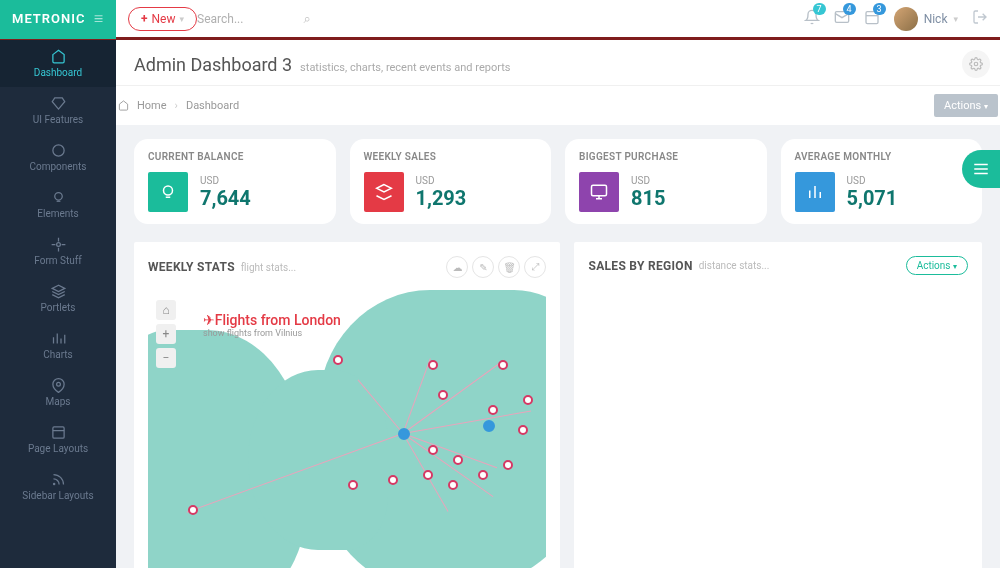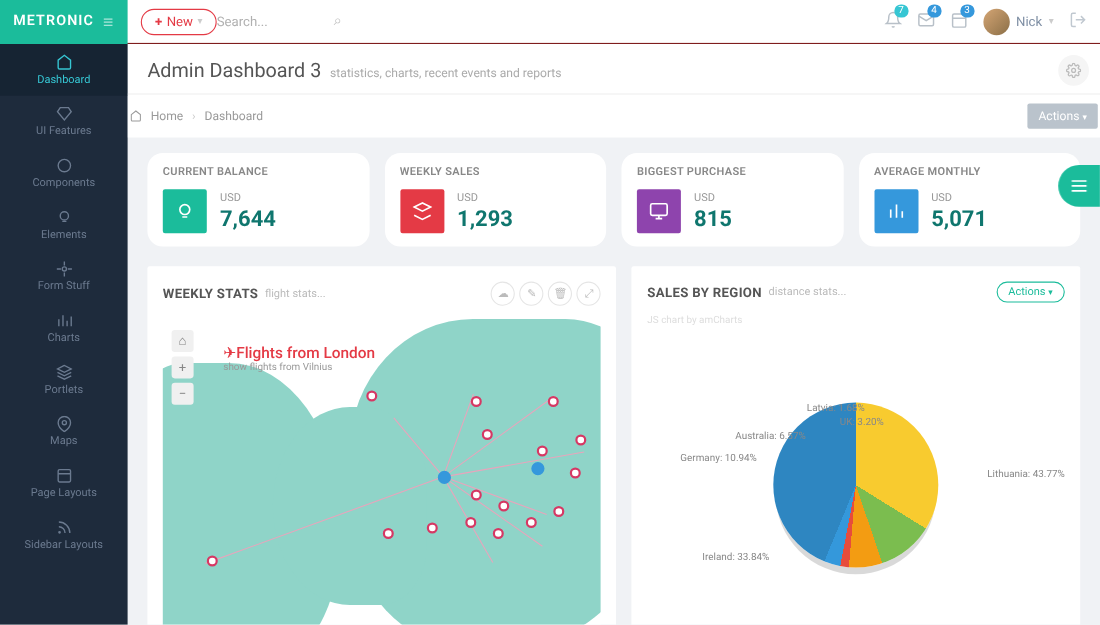--- a/index.html
+++ b/index.html
@@ -1,17 +1,17 @@
 <!DOCTYPE html>
 <html><head>
 <meta charset="utf-8">
 <style>
 *{margin:0;padding:0;box-sizing:border-box;font-family:-apple-system,BlinkMacSystemFont,"Segoe UI",Roboto,sans-serif}
 body{background:#f0f2f5;color:#333;font-size:13px;width:1000px;height:568px;overflow:hidden}
-.topbar{height:40px;background:#fff;display:flex;align-items:center;border-bottom:1px solid #7f1d1d}
+.topbar{height:40px;background:#fff;display:flex;align-items:center;border-bottom:3px solid #7f1d1d}
 .logo{width:116px;height:40px;background:#1bbc9b;color:#fff;display:flex;align-items:center;padding:0 12px;font-weight:600;letter-spacing:1px;font-size:13px}
 .menu-toggle{color:rgba(255,255,255,.6);margin-left:auto;font-size:16px}
 .new-btn{margin-left:12px;border:1px solid #e43a45;color:#e43a45;border-radius:14px;padding:4px 12px;font-size:12px;display:flex;align-items:center;gap:4px;background:#fff}
 .new-btn .plus{font-weight:bold}
 .new-btn .chev{font-size:9px;color:#ccc}
 .search{color:#b0b0b0;font-size:12px;flex:1;display:flex;align-items:center}
 .search-icon{margin-left:60px;color:#c0c0c0;font-size:13px}
 .top-icons{display:flex;align-items:center;gap:14px;padding-right:12px}
 .noti{position:relative;color:#b8c0c8}
 .noti svg{width:16px;height:16px}
@@ -151,29 +151,29 @@
       </div>
     <div class="nav-item">
         <svg viewBox="0 0 24 24" fill="none" stroke="currentColor" stroke-width="2">
           <circle cx="12" cy="12" r="3"></circle>
           <path d="M12 1v6m0 10v6m11-11h-6M7 12H1"></path>
         </svg>
         <span>Form Stuff</span>
       </div>
     <div class="nav-item">
         <svg viewBox="0 0 24 24" fill="none" stroke="currentColor" stroke-width="2">
+          <path d="M12 2 2 7l10 5 10-5zM2 17l10 5 10-5M2 12l10 5 10-5"></path>
+        </svg>
+        <span>Portlets</span>
+      </div>
+    <div class="nav-item">
+        <svg viewBox="0 0 24 24" fill="none" stroke="currentColor" stroke-width="2">
           <path d="M4 20V10M10 20V4M16 20v-8M22 20v-14"></path>
         </svg>
         <span>Charts</span>
-      </div>
-    <div class="nav-item">
-        <svg viewBox="0 0 24 24" fill="none" stroke="currentColor" stroke-width="2">
-          <path d="M12 2 2 7l10 5 10-5zM2 17l10 5 10-5M2 12l10 5 10-5"></path>
-        </svg>
-        <span>Portlets</span>
       </div>
     <div class="nav-item">
         <svg viewBox="0 0 24 24" fill="none" stroke="currentColor" stroke-width="2">
           <path d="M21 10c0 7-9 13-9 13s-9-6-9-13a9 9 0 0 1 18 0z"></path>
           <circle cx="12" cy="10" r="3"></circle>
         </svg>
         <span>Maps</span>
       </div>
     <div class="nav-item">
         <svg viewBox="0 0 24 24" fill="none" stroke="currentColor" stroke-width="2">
@@ -325,32 +325,20 @@
             <div class="dot" style="left:40px;top:215px"></div>
           </div>
         </div>
 
         <div class="panel region-panel">
           <div class="panel-header">
             <span class="panel-title">SALES BY REGION</span>
             <span class="panel-sub">distance stats...</span>
             <div class="actions-sm"><span>Actions</span> <span style="font-size:8px">▾</span></div>
           </div>
-          <div class="chart-area">
-            <div class="chart-note">JS chart by amCharts</div>
-            <div class="pie-container">
-              <div class="pie"></div>
-            </div>
-            <div class="pie-label" style="right:0;top:140px">Lithuania: 43.77%</div>
-            <div class="pie-label" style="left:50px;bottom:55px">Ireland: 33.84%</div>
-            <div class="pie-label" style="left:30px;top:125px">Germany: 10.94%</div>
-            <div class="pie-label" style="left:80px;top:105px">Australia: 6.57%</div>
-            <div class="pie-label" style="left:145px;top:80px">Latvia: 1.68%</div>
-            <div class="pie-label" style="left:175px;top:92px">UK: 3.20%</div>
-          </div>
         </div>
       </div>
     </div>
   </div>
 </div>
 
 <div class="fab">
   <svg width="18" height="18" viewBox="0 0 24 24" fill="none" stroke="#fff" stroke-width="2">
       <path d="M3 6h18M3 12h18M3 18h18"></path>
     </svg>

